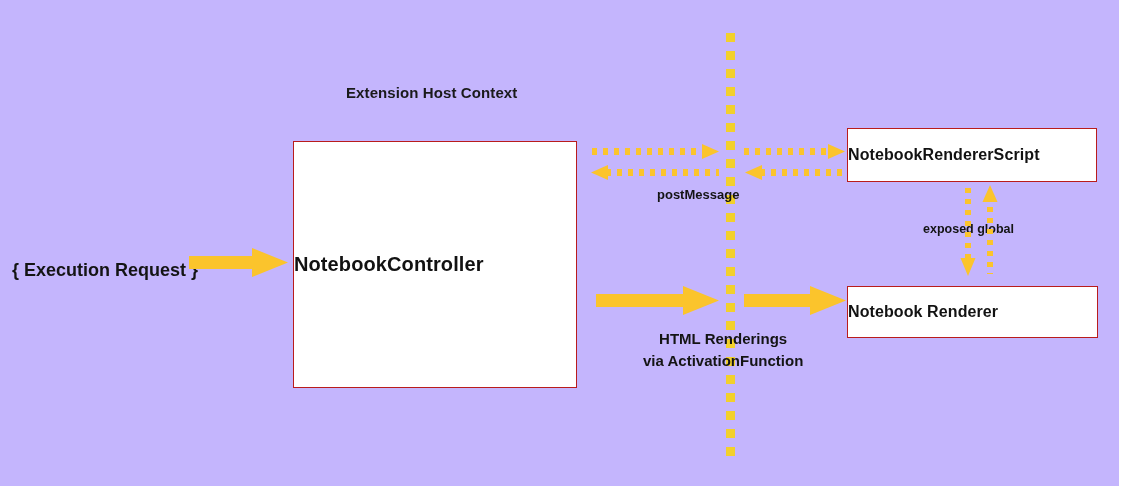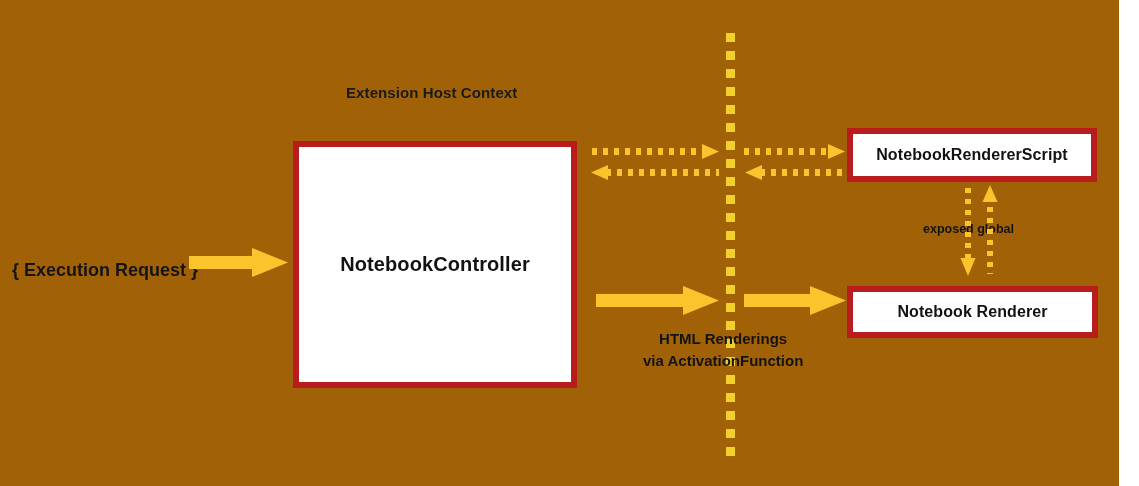--- a/index.html
+++ b/index.html
@@ -7,46 +7,45 @@
     padding: 0;
     background: #ffffff;
   }
   body {
     font-family: "Liberation Sans", sans-serif;
   }
   #canvas {
     position: relative;
     width: 1119px;
     height: 486px;
-    background: #a16207;
+    background: #c4b5fd;
     overflow: hidden;
   }
 
   
   .context-title {
     position: absolute;
     font-family: "Liberation Sans", sans-serif;
     font-size: 15px;
     font-weight: bold;
     color: #1a1a1a;
     white-space: nowrap;
     letter-spacing: 0.1px;
   }
   #ext-host-title { left: 346px; top: 84px; }
   #nb-out-title   { left: 847px; top: 84px; }
 
   
   .node-box {
     position: absolute;
-    border: 6px solid #b91c1c;
+    border: 1px solid #b91c1c;
     background: #ffffff;
     box-sizing: border-box;
     display: flex;
     align-items: center;
-    justify-content: center;
   }
   .node-label {
     font-family: "Liberation Sans", sans-serif;
     font-weight: bold;
     font-size: 16px;
     color: #121212;
     white-space: nowrap;
     letter-spacing: 0.1px;
   }
   #box-controller {
@@ -125,20 +124,21 @@
     <span class="node-label">NotebookRendererScript</span>
   </div>
 
   <div class="node-box" id="box-renderer">
     <span class="node-label">Notebook Renderer</span>
   </div>
 
   <div class="free-label" id="exec-request">{ Execution Request }</div>
 
   <div class="free-label" id="msg-label">
+    <span>postMessage</span>
   </div>
 
   <div class="free-label" id="html-label">
     <span>HTML Renderings</span>
     <span>via  ActivationFunction</span>
   </div>
 
   <div class="free-label" id="exposed-global">exposed global</div>
 
   <svg id="arrows" viewBox="0 0 1139 486" xmlns="http://www.w3.org/2000/svg">

